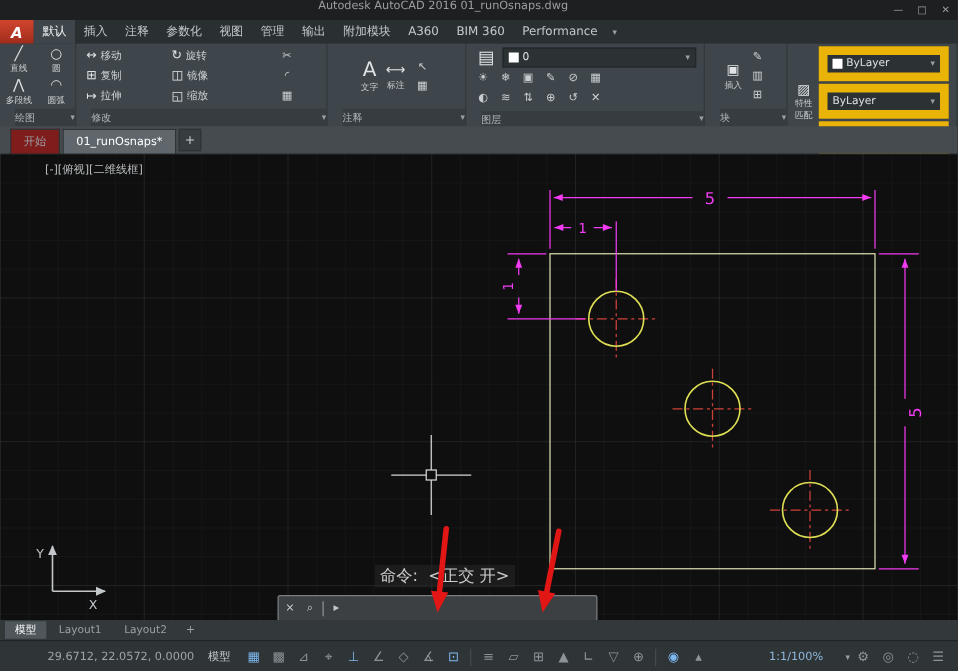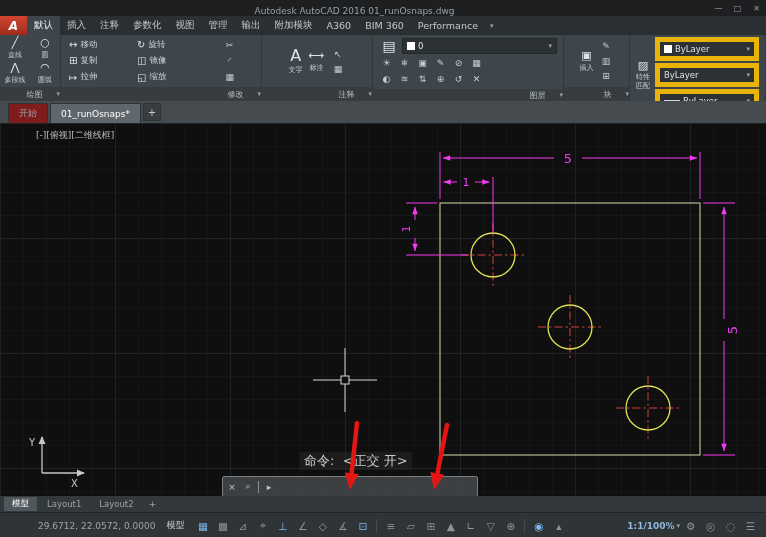--- a/index.html
+++ b/index.html
@@ -2,41 +2,41 @@
 <html><head>
 <meta charset="utf-8">
 <style>
   html,body{margin:0;padding:0;}
   body{width:766px;height:537px;overflow:hidden;background:#26292b;
        font-family:"DejaVu Sans","Liberation Sans",sans-serif;}
   .app{position:absolute;top:0;left:0;width:766px;height:537px;background:#3f464b;}
 
   
   .titlebar{position:absolute;top:0;left:0;right:0;height:16px;background:#1d1f21;
-            display:flex;align-items:flex-end;}
+            display:flex;align-items:flex-start;}
   .tb-title{flex:1;text-align:center;font-size:9px;color:#9b9fa2;white-space:nowrap;}
   .tb-btns{display:flex;}
   .tb-btn{width:19px;height:15px;display:flex;align-items:center;justify-content:center;
           font-size:8px;color:#9b9fa2;cursor:default;}
 
   
   .rtabs{position:absolute;top:16px;left:0;right:0;height:19px;background:#2a2f32;
          display:flex;align-items:stretch;}
   .logo{width:27px;background:linear-gradient(#d2452f,#9f2c1c);color:#fff;font-weight:bold;
         font-size:12px;font-style:italic;display:flex;align-items:center;justify-content:center;}
   .rtab{padding:0 7px;font-size:9.5px;color:#c3c8cb;display:flex;align-items:center;white-space:nowrap;}
   .rtab.active{background:#3f464b;color:#f2f4f5;}
   .rtab-caret{display:flex;align-items:center;font-size:7px;color:#9aa0a4;padding:0 5px;}
 
   
   .ribbon{position:absolute;top:35px;left:0;right:0;height:66px;background:#3f464b;display:flex;}
   .panel{height:66px;display:flex;flex-direction:column;border-right:1px solid #32383c;}
   .ptools{flex:1;display:flex;align-items:center;padding:2px 3px;gap:2px;}
-  .plabel{height:14px;background:#363c40;display:flex;align-items:center;justify-content:flex-end;
-          gap:14px;font-size:8px;color:#b4babe;}
+  .plabel{height:14px;background:#363c40;display:flex;align-items:center;justify-content:space-between;
+          gap:14px;font-size:8px;color:#b4babe;margin-left:12px;}
   .plabel .caret{font-size:7px;color:#9aa0a4;}
   .p-draw{width:60px;} .p-modify{width:200px;} .p-annot{width:110px;}
   .p-layers{width:190px;} .p-block{width:65px;} .p-props{flex:1;}
 
   .vtool{display:flex;flex-direction:column;align-items:center;justify-content:center;gap:1px;}
   .vtool .g{font-size:11px;color:#dfe3e5;line-height:12px;}
   .vtool .t{font-size:7px;color:#c9ced1;white-space:nowrap;}
   .p-draw .ptools{display:grid;grid-template-columns:1fr 1fr;grid-template-rows:1fr 1fr;padding:2px 1px;}
   .p-modify .ptools{display:grid;grid-template-columns:auto auto auto;column-gap:8px;row-gap:1px;
                     padding:2px 8px;align-items:center;}
@@ -54,21 +54,21 @@
   .ldrop{display:flex;align-items:center;gap:3px;background:#2c3134;border:1px solid #22272a;
          height:14px;padding:0 4px;flex:1;}
   .ldrop .val{font-size:8.5px;color:#e2e5e7;flex:1;}
   .swatch{width:8px;height:8px;background:#ffffff;}
   .lineswatch{width:16px;height:2px;background:#d8d8d8;}
   .dcaret{font-size:7px;color:#9aa0a4;}
 
   .p-block .ptools{justify-content:center;gap:5px;}
   .p-props .ptools{gap:5px;padding:2px 6px;}
   .propcol{display:flex;flex-direction:column;gap:2px;flex:1;justify-content:center;}
-  .pdrop{display:flex;align-items:center;gap:3px;background:#2c3134;border:5px solid #eab308;
+  .pdrop{display:flex;align-items:center;gap:3px;background:#2c3134;border:7px solid #eab308;
          height:14px;padding:0 4px;}
   .pdrop .val{flex:1;font-size:8.5px;color:#dde1e3;}
   .twoline{font-size:7px;color:#c9ced1;line-height:8px;text-align:center;}
 
   
   .filetabs{position:absolute;top:101px;left:0;right:0;height:22px;background:#454b4f;
             display:flex;align-items:flex-end;padding-left:8px;gap:2px;}
   .ftab{height:19px;display:flex;align-items:center;padding:0 10px;font-size:9px;
         color:#9aa0a4;background:#7f1d1d;border:1px solid #2e3336;border-bottom:none;}
   .ftab.active{background:#5f676c;color:#ffffff;}
@@ -107,21 +107,21 @@
   
   .statusbar{position:absolute;top:512px;left:0;right:0;height:25px;background:#2f3437;
              border-top:1px solid #202427;display:flex;align-items:center;padding:0 6px 0 38px;gap:1px;}
   .coords{font-size:9px;color:#9ea4a8;margin-right:10px;white-space:nowrap;}
   .sb-model{font-size:9px;color:#c6cbce;margin-right:8px;}
   .sbi{min-width:19px;height:19px;display:flex;align-items:center;justify-content:center;
        font-size:10.5px;color:#8d9499;border-radius:2px;}
   .sbi.active{color:#7db8f0;}
   .sb-sep{width:1px;height:14px;background:#43494d;margin:0 3px;}
   .spacer{flex:1;}
-  .sb-scale{font-size:9px;color:#8fb8dc;display:flex;align-items:center;gap:2px;white-space:nowrap;font-weight:bold;}
+  .sb-scale{font-size:9px;color:#8fb8dc;display:flex;align-items:center;gap:18px;white-space:nowrap;}
 </style>
 </head>
 <body>
 
 <div class="app">
 
   <div class="titlebar">
     <div class="tb-title">Autodesk AutoCAD 2016   01_runOsnaps.dwg</div>
     <div class="tb-btns">
       <div class="tb-btn">—</div>

